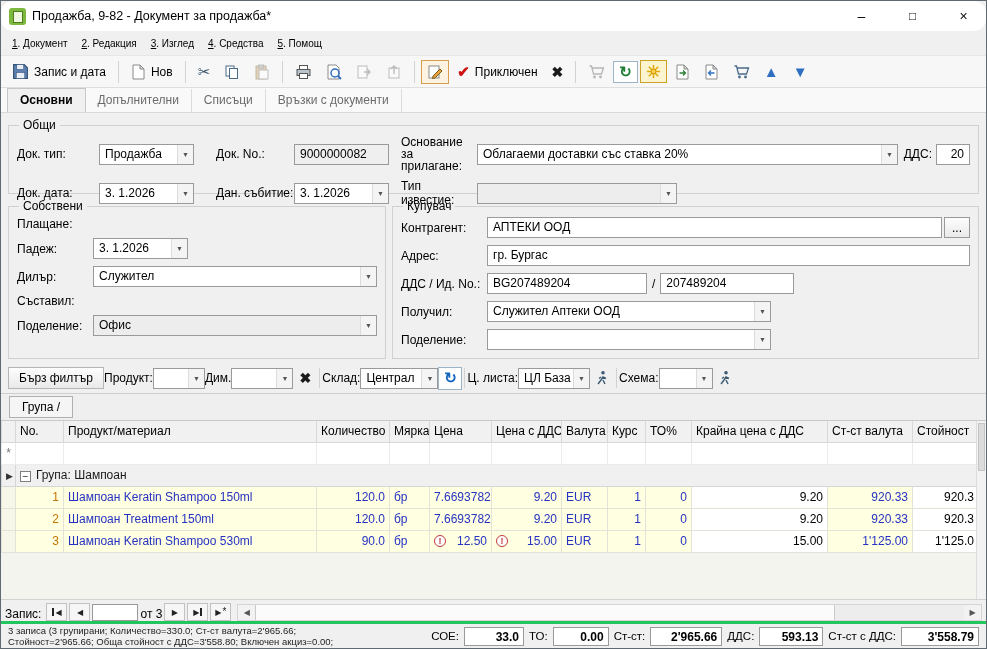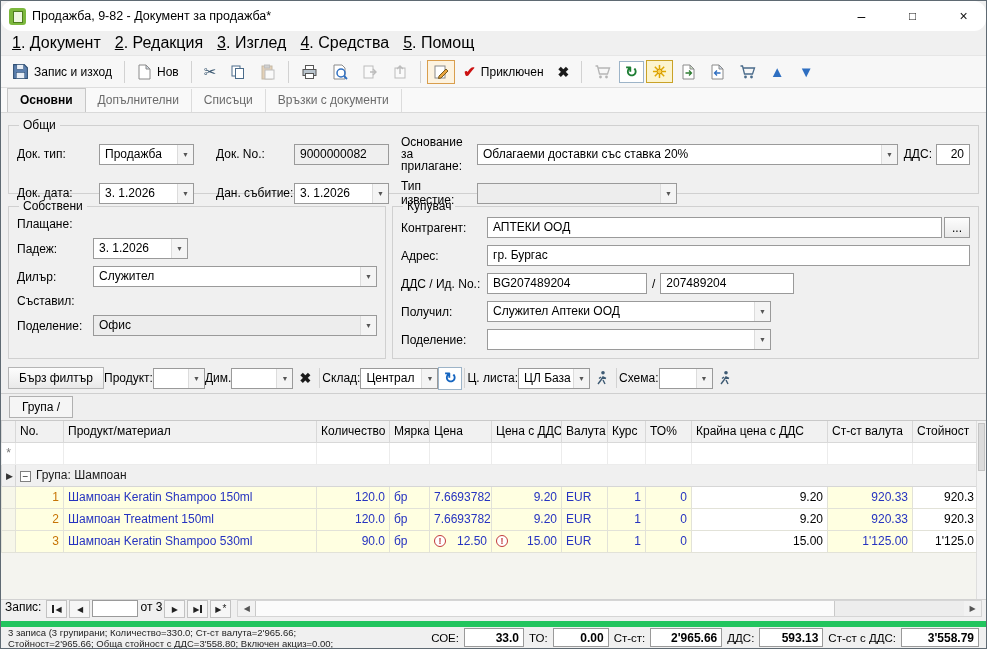--- a/index.html
+++ b/index.html
@@ -8,21 +8,21 @@
 
 
 .titlebar{height:30px;background:#fff;display:flex;align-items:center;gap:6px;padding-left:8px;flex:none;border-radius:12px;}
 .app-icon{width:17px;height:17px;background:#7cb83d;border-radius:3px;position:relative;flex:none;}
 .app-icon::after{content:"";position:absolute;left:4px;top:3px;width:8px;height:10px;background:#eef6e2;border:1px solid #4e7d1e;}
 .title-text{font-size:12.5px;color:#000;flex:1;white-space:nowrap;overflow:hidden;}
 .win-btn{width:45px;height:30px;display:flex;align-items:center;justify-content:center;font-size:14px;color:#111;}
 .win-btn.max{font-size:12px;}
 
 
-.menubar{height:24px;background:#f0f0f0;display:flex;align-items:center;padding:0 4px;font-size:16px;flex:none;}
+.menubar{height:24px;background:#f0f0f0;display:flex;align-items:center;padding:0 4px;font-size:10px;flex:none;}
 .menu-item{padding:3px 7px;white-space:nowrap;}
 .accel{text-decoration:underline;}
 
 
 .toolbar{height:33px;background:#f7f7f7;border-top:1px solid #e6e6e6;border-bottom:1px solid #dedede;display:flex;align-items:center;padding:0 5px;gap:2px;flex:none;}
 .tbtn{display:flex;align-items:center;gap:5px;padding:3px 5px;font-size:12px;color:#000;border:1px solid transparent;white-space:nowrap;}
 .tbtn.pressed{border:1px solid #d99e4d;background:#fdf3e0;}
 .tbtn.pressed-y{border:1px solid #c9a227;background:#fcf4cf;}
 .tbtn.boxed{border:1px solid #9db4c8;background:#fff;}
 .tsep{width:1px;height:22px;background:#d2d2d2;margin:0 4px;flex:none;}
@@ -88,33 +88,33 @@
 .black{color:#000;}
 .collapse-box{display:inline-flex;width:11px;height:11px;border:1px solid #808080;background:#fff;align-items:center;justify-content:center;font-size:10px;line-height:10px;margin-right:5px;vertical-align:-1px;}
 .row-ind{font-size:9px;color:#333;}
 .warn-ico{display:inline-flex;width:12px;height:12px;border:1px solid #c23b3b;border-radius:50%;background:#fff;color:#c23b3b;font-size:9px;font-weight:bold;align-items:center;justify-content:center;flex:none;}
 .cell-flex{display:flex;align-items:center;justify-content:space-between;gap:3px;}
 .grid-filler{flex:1;background:#f4f4ef;}
 .vscroll{width:10px;background:#f3f3f3;border-left:1px solid #dedede;flex:none;}
 .vthumb{margin:2px 1px;height:48px;background:#dcdcdc;border:1px solid #c4c4c4;}
 
 
-.navigator{height:22px;background:#f0f0f0;border-top:1px solid #d2d2d2;display:flex;align-items:flex-start;padding:0 4px;gap:2px;font-size:12px;flex:none;}
+.navigator{height:22px;background:#f0f0f0;border-top:1px solid #d2d2d2;display:flex;align-items:flex-end;padding:0 4px;gap:2px;font-size:12px;flex:none;}
 .nav-label{margin-right:3px;}
 .nav-btn{width:21px;height:18px;border:1px solid #c2c2c2;background:#f6f6f6;display:flex;align-items:center;justify-content:center;font-size:8px;color:#222;gap:1px;flex:none;}
 .nav-bar{width:2px;height:8px;background:#222;display:inline-block;}
 .nav-star{font-size:10px;line-height:8px;}
 .navpos{width:46px;height:17px;border:1px solid #9a9a9a;font-size:11px;padding:1px 3px;}
 .hscroll{flex:1;height:17px;display:flex;align-items:stretch;border:1px solid #d5d5d5;background:#ededed;margin-left:4px;}
 .hs-arrow{width:17px;display:flex;align-items:center;justify-content:center;font-size:8px;color:#555;background:#f2f2f2;flex:none;}
 .hs-thumb{width:78%;background:#fbfbfb;border-left:1px solid #c9c9c9;border-right:1px solid #c9c9c9;}
 .hs-track{flex:1;}
 
 
-.statusbar{height:27px;background:#f0f0f0;border-top:6px solid #22c55e;display:flex;padding:0 7px;gap:8px;flex:none;overflow:hidden;}
+.statusbar{height:27px;background:#f0f0f0;border-top:3px solid #22c55e;display:flex;align-items:center;padding:0 7px;gap:8px;flex:none;overflow:hidden;}
 .status-summary{width:408px;font-size:9.5px;line-height:11px;color:#222;overflow:hidden;flex:none;}
 .status-fields{display:flex;align-items:center;gap:5px;margin-left:auto;font-size:11.5px;white-space:nowrap;}
 .status-box{border:1px solid #9a9a9a;background:#fff;height:19px;padding:2px 4px;text-align:right;font-weight:bold;font-size:12px;}
 .w60{width:60px;}.w56{width:56px;}.w72{width:72px;}.w64{width:64px;}.w78{width:78px;}
 </style>
 </head>
 <body>
 
 <div class="window">
 
@@ -134,21 +134,21 @@
     <span class="menu-item"><span class="accel">5</span><span>. Помощ</span></span>
   </div>
 
   <div class="toolbar">
     <div class="tbtn">
       <svg width="17" height="17" viewBox="0 0 16 16">
           <path d="M1.5 1.5h10l3 3v10h-13z" fill="#5b7fae" stroke="#2f4f73"></path>
           <rect x="4" y="9" width="8" height="5.5" fill="#e8eef6" stroke="#2f4f73" stroke-width=".5"></rect>
           <rect x="4.5" y="1.5" width="6.5" height="4.5" fill="#e8eef6" stroke="#2f4f73" stroke-width=".5"></rect>
         </svg>
-      <span>Запис и изход</span>
+      <span>Запис и дата</span>
     </div>
     <div class="tsep"></div>
     <div class="tbtn">
       <svg width="15" height="16" viewBox="0 0 14 16">
           <path d="M1.5 1h7l4 4v10h-11z" fill="#fff" stroke="#8a8a8a"></path>
           <path d="M8.5 1l4 4h-4z" fill="#d3dde8" stroke="#8a8a8a"></path>
         </svg>
       <span>Нов</span>
     </div>
     <div class="tsep"></div>

